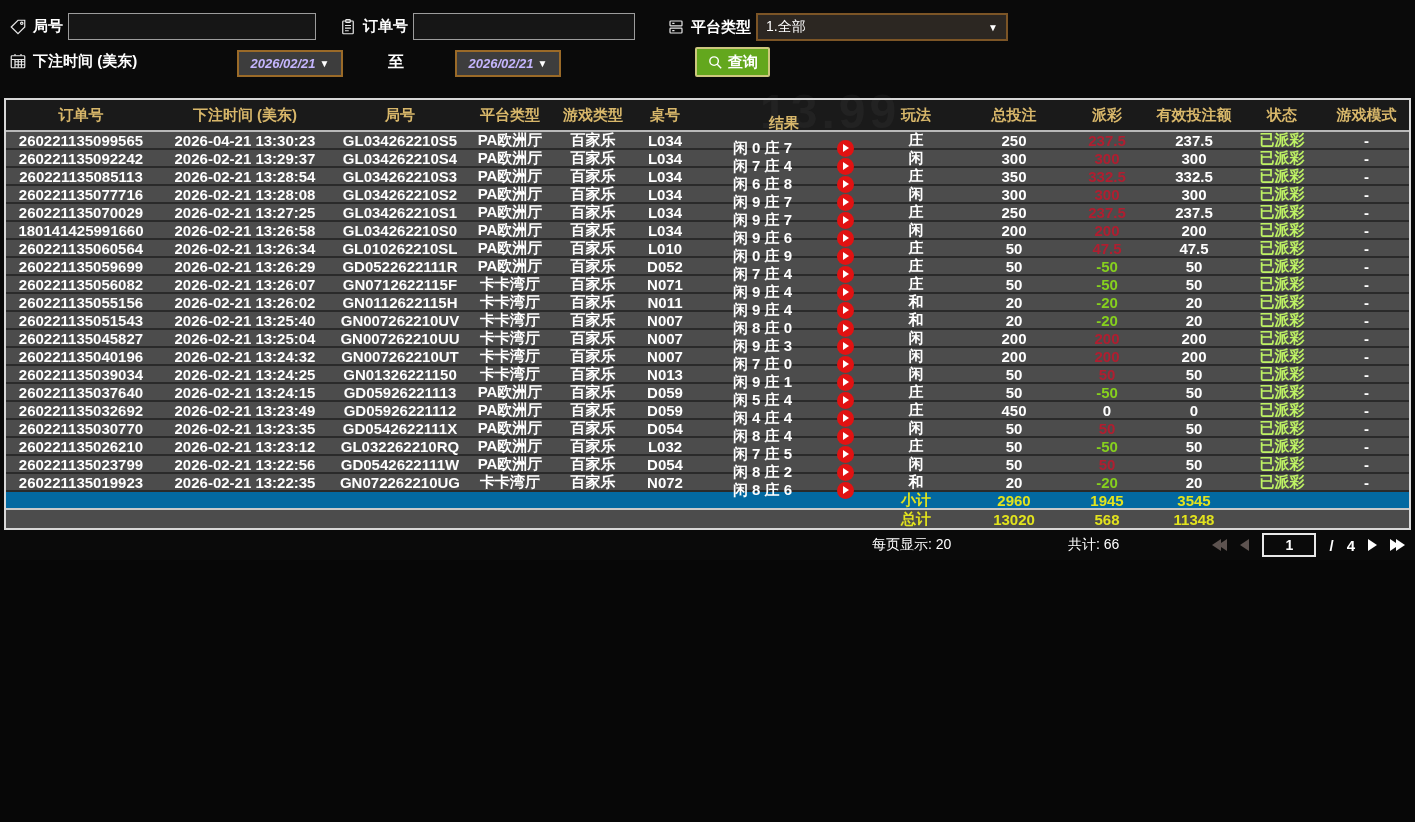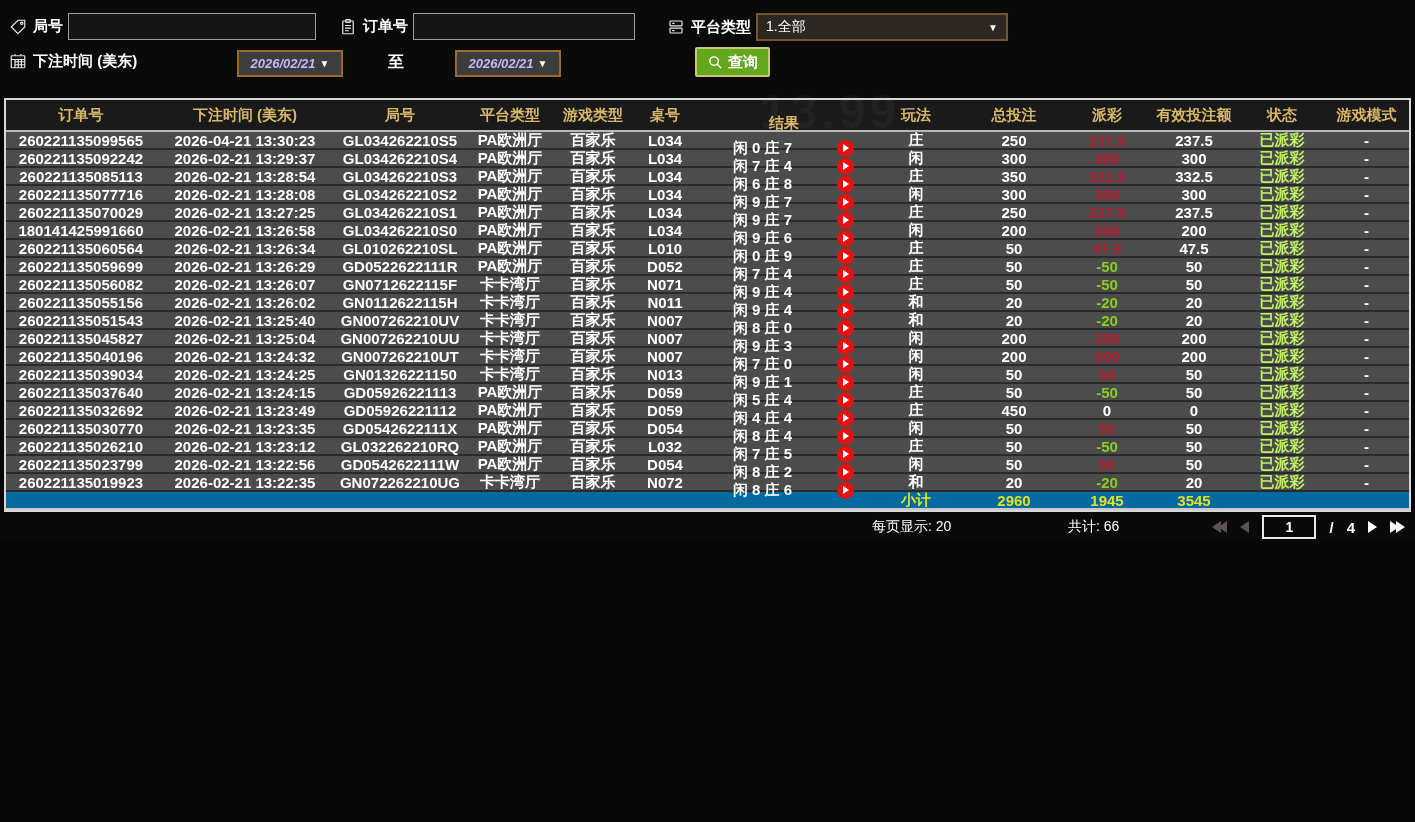--- a/index.html
+++ b/index.html
@@ -575,20 +575,29 @@
   <div class="tr subtotal">
     <div class="sum-spacer"></div>
     <div class="td c-play yellow">小计</div>
     <div class="td c-bet yellow">2960</div>
     <div class="td c-payout yellow">1945</div>
     <div class="td c-valid yellow">3545</div>
     <div class="td c-status"></div>
     <div class="td c-mode"></div>
   </div>
 
+  <div class="tr total">
+    <div class="sum-spacer"></div>
+    <div class="td c-play yellow">总计</div>
+    <div class="td c-bet yellow">13020</div>
+    <div class="td c-payout yellow">568</div>
+    <div class="td c-valid yellow">11348</div>
+    <div class="td c-status"></div>
+    <div class="td c-mode"></div>
+  </div>
 </div>
 
 <div class="footer">
   <span class="foot-text" id="per-page">每页显示: 20</span>
   <span class="foot-text" id="total-count">共计: 66</span>
 
   <div class="pagination">
     <span class="pg-btn dbl pg-disabled">
         <span class="tri-l"></span>
         <span class="tri-l"></span>

